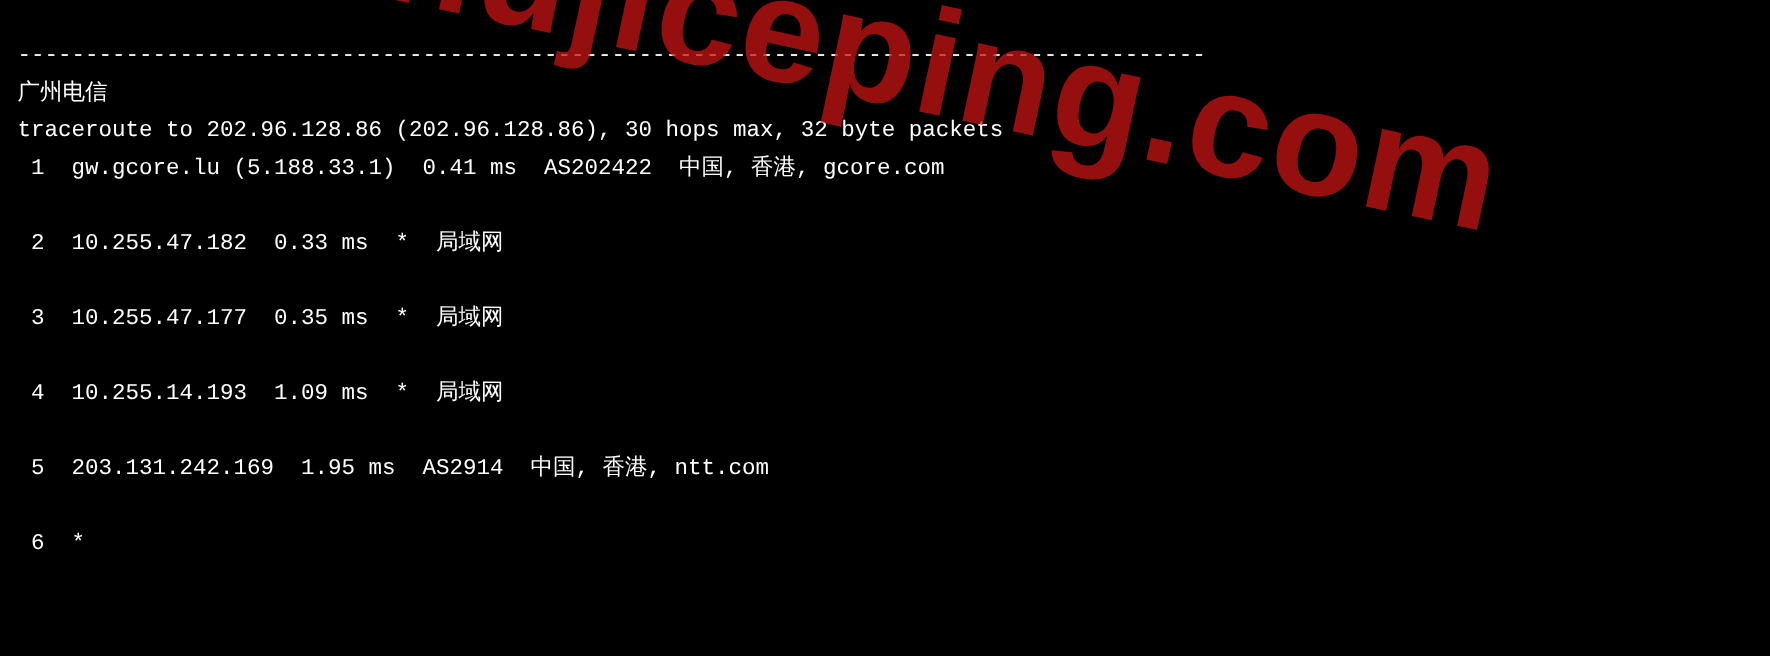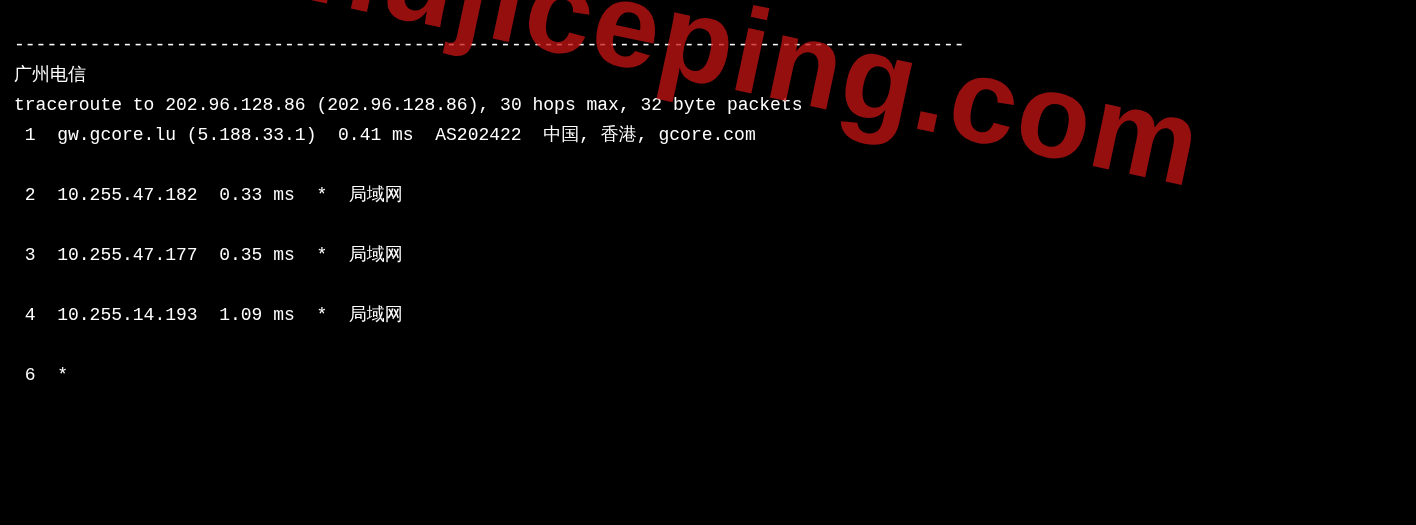--- a/index.html
+++ b/index.html
@@ -54,20 +54,21 @@
 <body>
 
 <div class="terminal">
 <span class="dashline">----------------------------------------------------------------------------------------</span>
 <span>广州电信</span>
 <span>traceroute to 202.96.128.86 (202.96.128.86), 30 hops max, 32 byte packets</span>
 <span class="hop-row"><span class="hop-num"> 1</span><span class="gap"></span><span>gw.gcore.lu (5.188.33.1)  0.41 ms  AS202422  中国, 香港, gcore.com</span></span>
 <span class="hop-row"><span class="hop-num"> 2</span><span class="gap"></span><span>10.255.47.182  0.33 ms  *  局域网</span></span>
 <span class="hop-row"><span class="hop-num"> 3</span><span class="gap"></span><span>10.255.47.177  0.35 ms  *  局域网</span></span>
 <span class="hop-row"><span class="hop-num"> 4</span><span class="gap"></span><span>10.255.14.193  1.09 ms  *  局域网</span></span>
+<span class="hop-row"><span class="hop-num"> 5</span><span class="gap"></span><span>203.131.242.169  1.95 ms  AS2914  中国, 香港, ntt.com</span></span>
 <span class="hop-row"><span class="hop-num"> 6</span><span class="gap"></span><span>*</span></span>
 
 
 
 
 
 
 
 
 </div>

